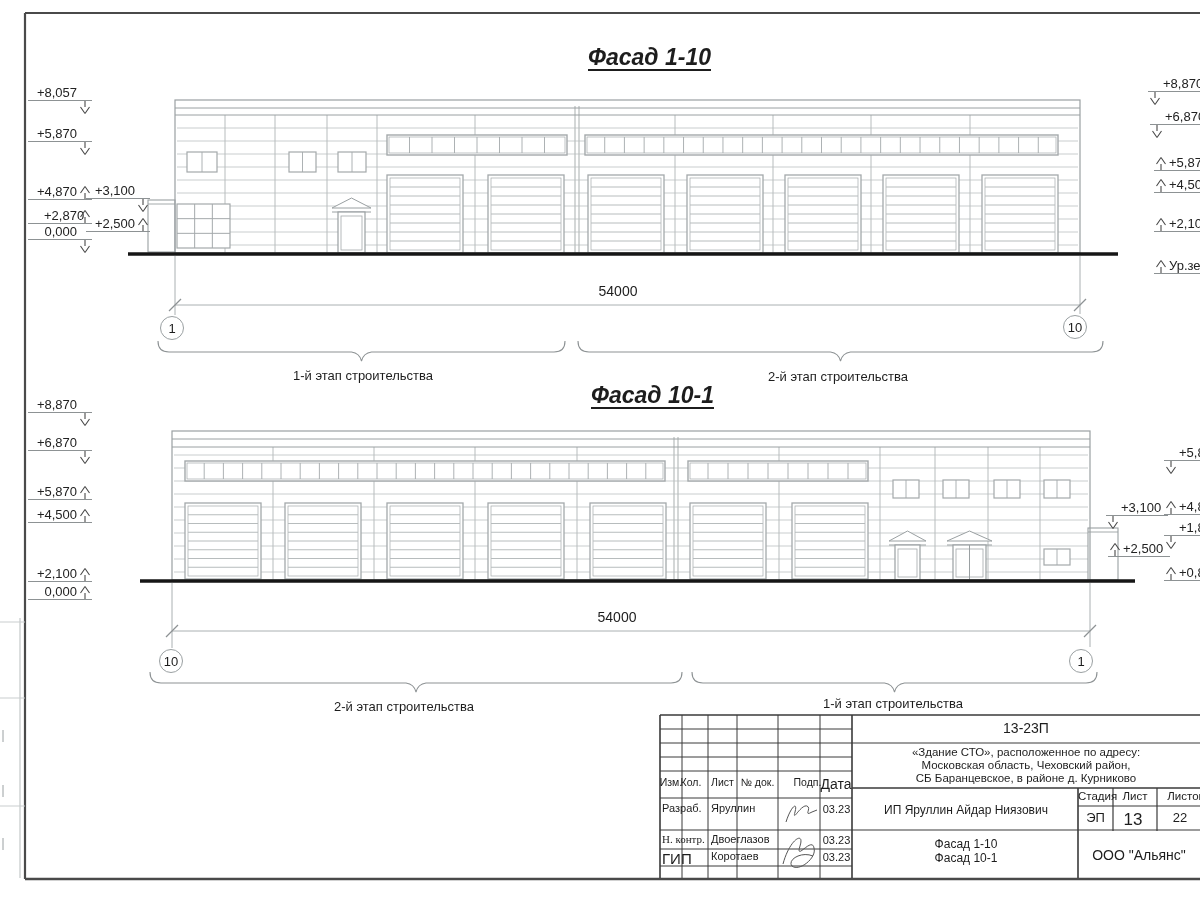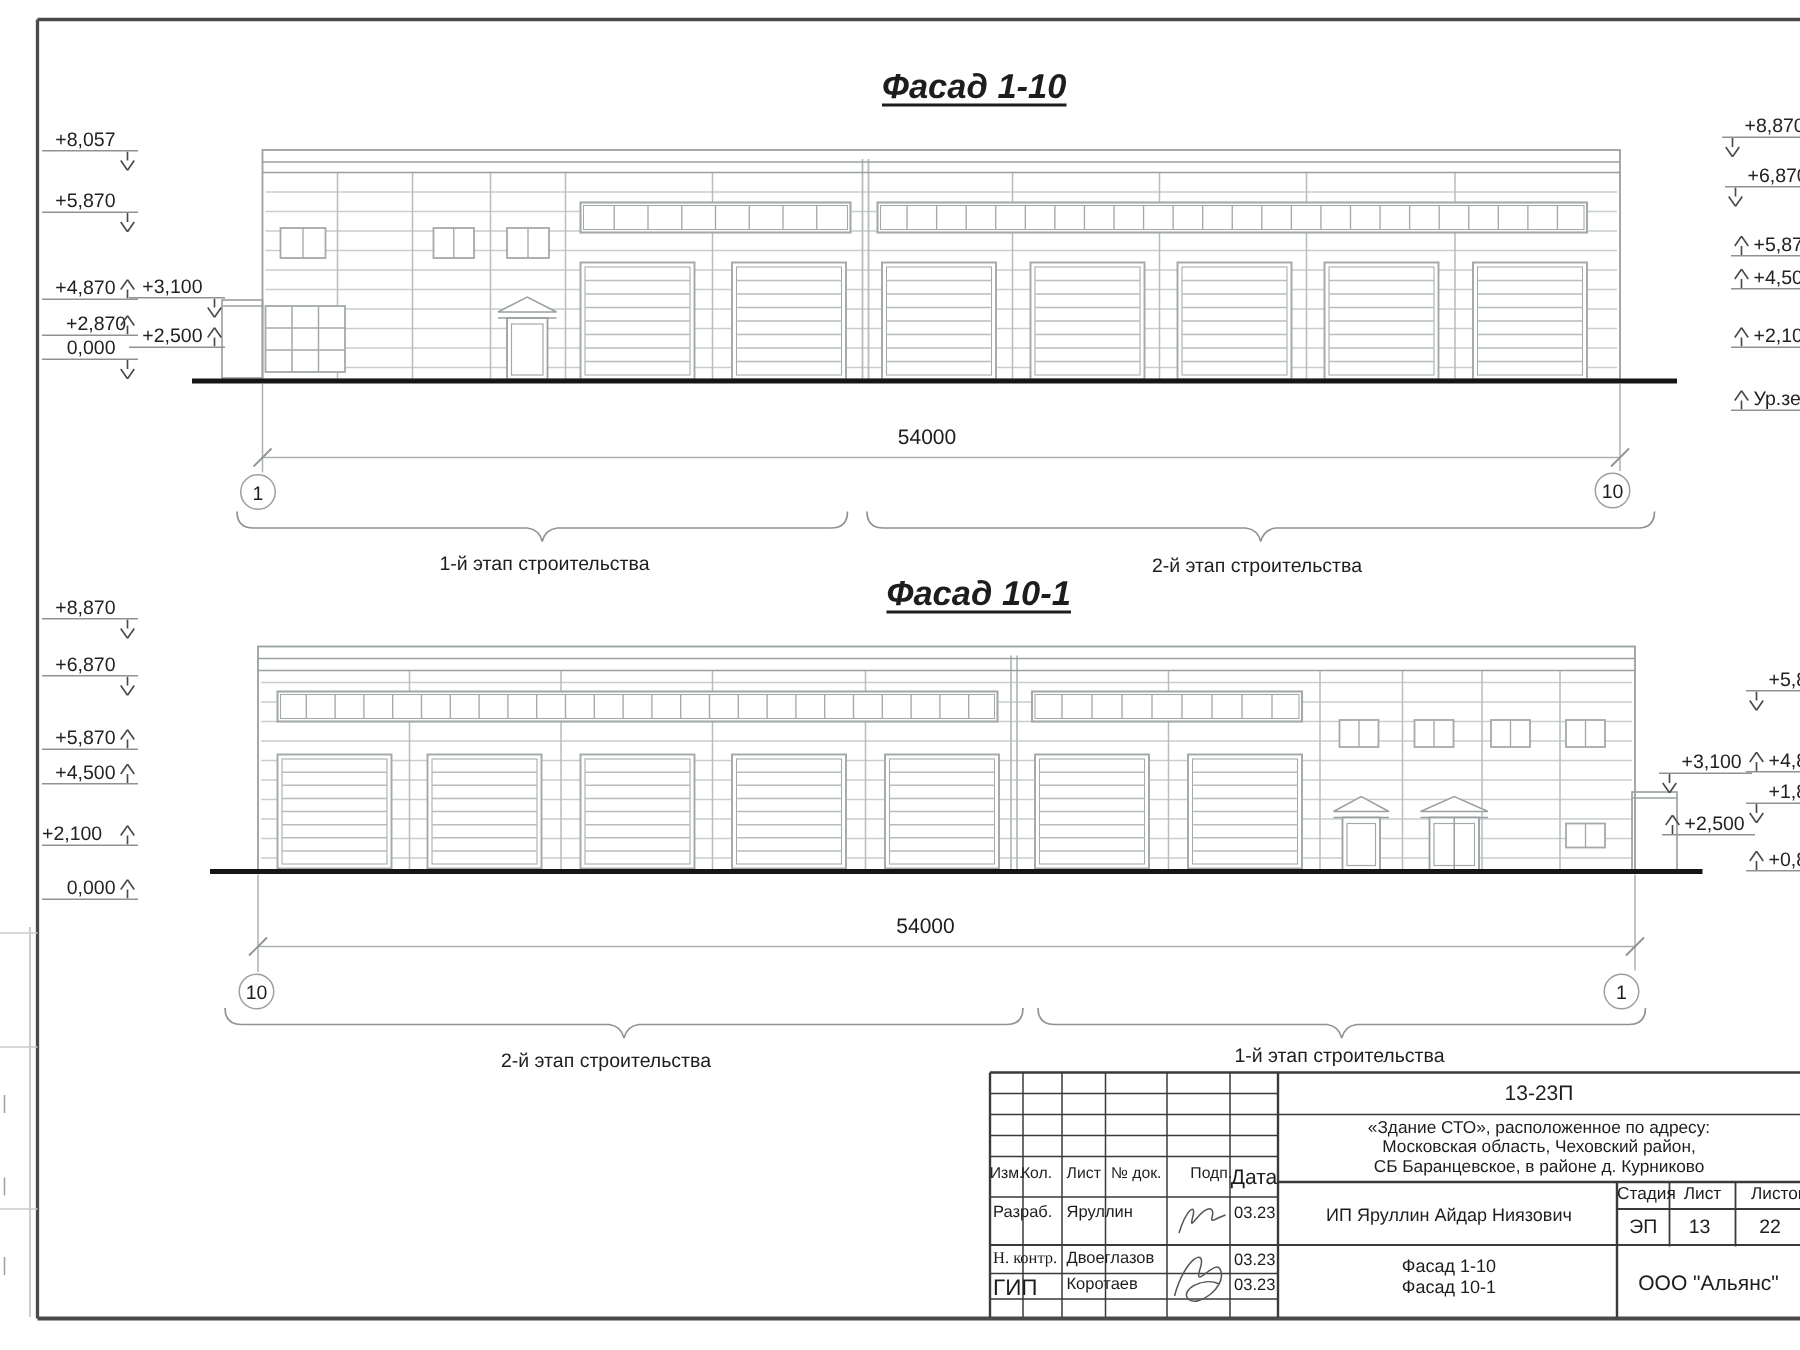--- a/index.html
+++ b/index.html
@@ -370,21 +370,21 @@
 
 <div class="t ctr" style="left:896px;top:720px;width:260px;font-size:14px;">13-23П</div>
 <div class="t ctr" style="left:854px;top:746px;width:344px;font-size:11.5px;">«Здание СТО», расположенное по адресу:</div>
 <div class="t ctr" style="left:854px;top:759px;width:344px;font-size:11.5px;">Московская область, Чеховский район,</div>
 <div class="t ctr" style="left:854px;top:772px;width:344px;font-size:11.5px;">СБ Баранцевское, в районе д. Курниково</div>
 <div class="t ctr" style="left:856px;top:803px;width:220px;font-size:12px;">ИП Яруллин Айдар Ниязович</div>
 <div class="t ctr" style="left:1078px;top:790px;width:35px;font-size:11.5px;">Стадия</div>
 <div class="t ctr" style="left:1113px;top:790px;width:44px;font-size:11.5px;">Лист</div>
 <div class="t ctr" style="left:1157px;top:790px;width:58px;font-size:11.5px;">Листов</div>
 <div class="t ctr" style="left:1078px;top:810px;width:35px;font-size:13px;">ЭП</div>
-<div class="t ctr" style="left:1113px;top:810px;width:40px;font-size:13px;">13</div>
+<div class="t ctr" style="left:1113px;top:810px;width:40px;font-size:17px;">13</div>
 <div class="t ctr" style="left:1157px;top:810px;width:46px;font-size:13px;">22</div>
 <div class="t ctr" style="left:856px;top:837px;width:220px;font-size:12px;">Фасад 1-10</div>
 <div class="t ctr" style="left:856px;top:851px;width:220px;font-size:12px;">Фасад 10-1</div>
 <div class="t ctr" style="left:1080px;top:847px;width:118px;font-size:14px;">ООО "Альянс"</div>
 
 <div class="t" style="left: 649px; top: 776px; width: 44px; text-align: center; font-size: 10.5px;">Изм.</div>
 <div class="t" style="left: 673px; top: 776px; width: 36px; text-align: center; font-size: 10.5px;">Кол.</div>
 <div class="t" style="left: 700.5px; top: 776px; width: 44px; text-align: center; font-size: 10.5px;">Лист</div>
 <div class="t" style="left: 735.5px; top: 776px; width: 44px; text-align: center; font-size: 10.5px;">№ док.</div>
 <div class="t" style="left: 777px; top: 776px; width: 61px; text-align: center; font-size: 10.5px;">Подп.</div>
@@ -442,21 +442,21 @@
       </svg></span></div>
 <div class="mark" style="left: 28px; top: 436px; width: 64px; text-align: right; padding: 0px 15px 0px 0px;"><span>+6,870</span><span class="ar" style="right: 1px; top: 15px;"><svg width="12" height="13" viewBox="0 0 12 13">
         <path d="M6 0 V6 M1.5 6 L6 12.5 M10.5 6 L6 12.5" stroke="#4a4a4a" stroke-width="1.1" fill="none"></path>
       </svg></span></div>
 <div class="mark" style="left: 28px; top: 485px; width: 64px; text-align: right; padding: 0px 15px 0px 0px;"><span>+5,870</span><span class="ar" style="right: 1px; top: 1px;"><svg width="12" height="13" viewBox="0 0 12 13">
         <path d="M6 13 V7 M1.5 7 L6 0.5 M10.5 7 L6 0.5" stroke="#4a4a4a" stroke-width="1.1" fill="none"></path>
       </svg></span></div>
 <div class="mark" style="left: 28px; top: 508px; width: 64px; text-align: right; padding: 0px 15px 0px 0px;"><span>+4,500</span><span class="ar" style="right: 1px; top: 1px;"><svg width="12" height="13" viewBox="0 0 12 13">
         <path d="M6 13 V7 M1.5 7 L6 0.5 M10.5 7 L6 0.5" stroke="#4a4a4a" stroke-width="1.1" fill="none"></path>
       </svg></span></div>
-<div class="mark" style="left: 28px; top: 549px; width: 64px; padding: 0px 15px 0px 0px;"><span>+2,100</span><span class="ar" style="right: 1px; top: 1px;"><svg width="12" height="13" viewBox="0 0 12 13">
+<div class="mark" style="left: 28px; top: 567px; width: 64px; text-align: right; padding: 0px 15px 0px 0px;"><span>+2,100</span><span class="ar" style="right: 1px; top: 1px;"><svg width="12" height="13" viewBox="0 0 12 13">
         <path d="M6 13 V7 M1.5 7 L6 0.5 M10.5 7 L6 0.5" stroke="#4a4a4a" stroke-width="1.1" fill="none"></path>
       </svg></span></div>
 <div class="mark" style="left: 28px; top: 585px; width: 64px; text-align: right; padding: 0px 15px 0px 0px;"><span>0,000</span><span class="ar" style="right: 1px; top: 1px;"><svg width="12" height="13" viewBox="0 0 12 13">
         <path d="M6 13 V7 M1.5 7 L6 0.5 M10.5 7 L6 0.5" stroke="#4a4a4a" stroke-width="1.1" fill="none"></path>
       </svg></span></div>
 <div class="mark" style="left: 1106px; top: 501px; width: 62px; text-align: left; padding: 0px 0px 0px 15px;"><span>+3,100</span><span class="ar" style="left: 1px; top: 15px;"><svg width="12" height="13" viewBox="0 0 12 13">
         <path d="M6 0 V6 M1.5 6 L6 12.5 M10.5 6 L6 12.5" stroke="#4a4a4a" stroke-width="1.1" fill="none"></path>
       </svg></span></div>
 <div class="mark" style="left: 1108px; top: 542px; width: 62px; text-align: left; padding: 0px 0px 0px 15px;"><span>+2,500</span><span class="ar" style="left: 1px; top: 1px;"><svg width="12" height="13" viewBox="0 0 12 13">
         <path d="M6 13 V7 M1.5 7 L6 0.5 M10.5 7 L6 0.5" stroke="#4a4a4a" stroke-width="1.1" fill="none"></path>

